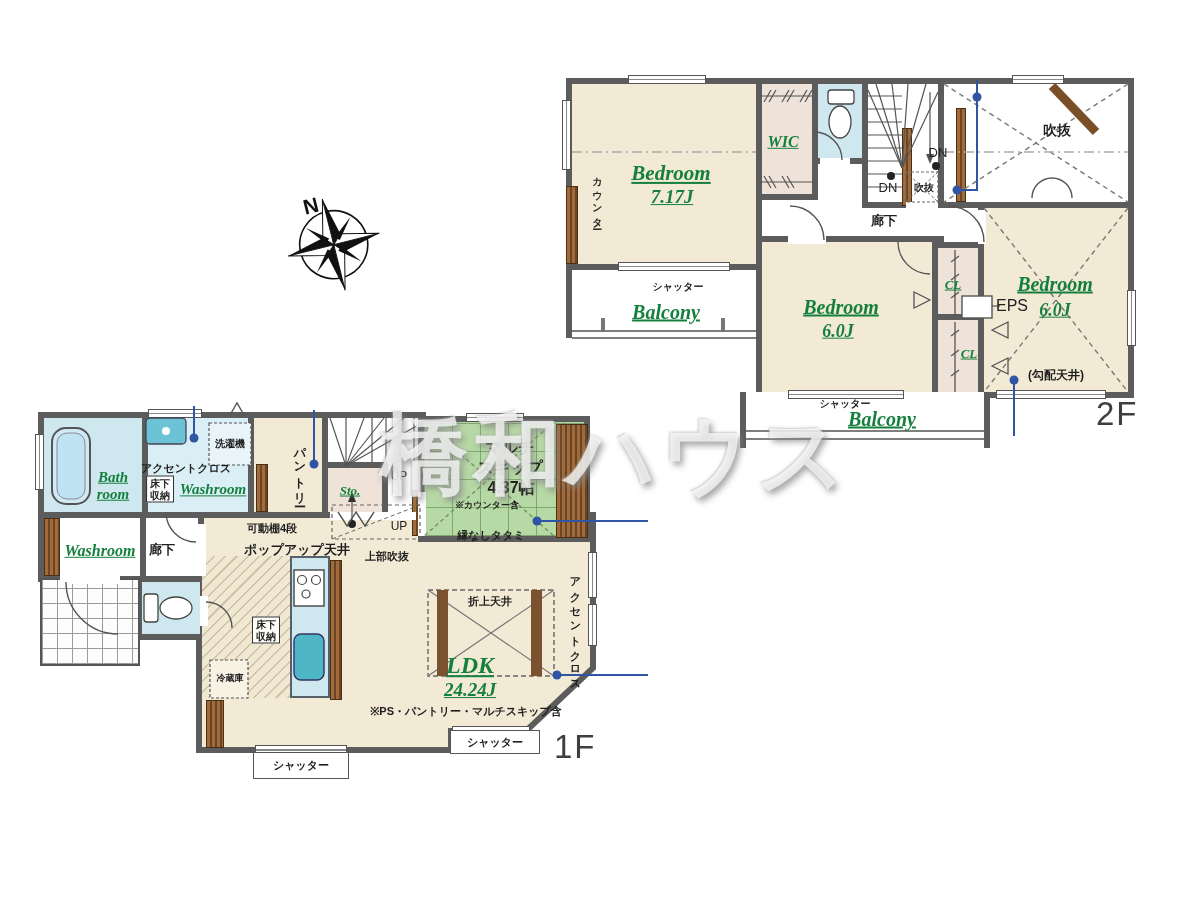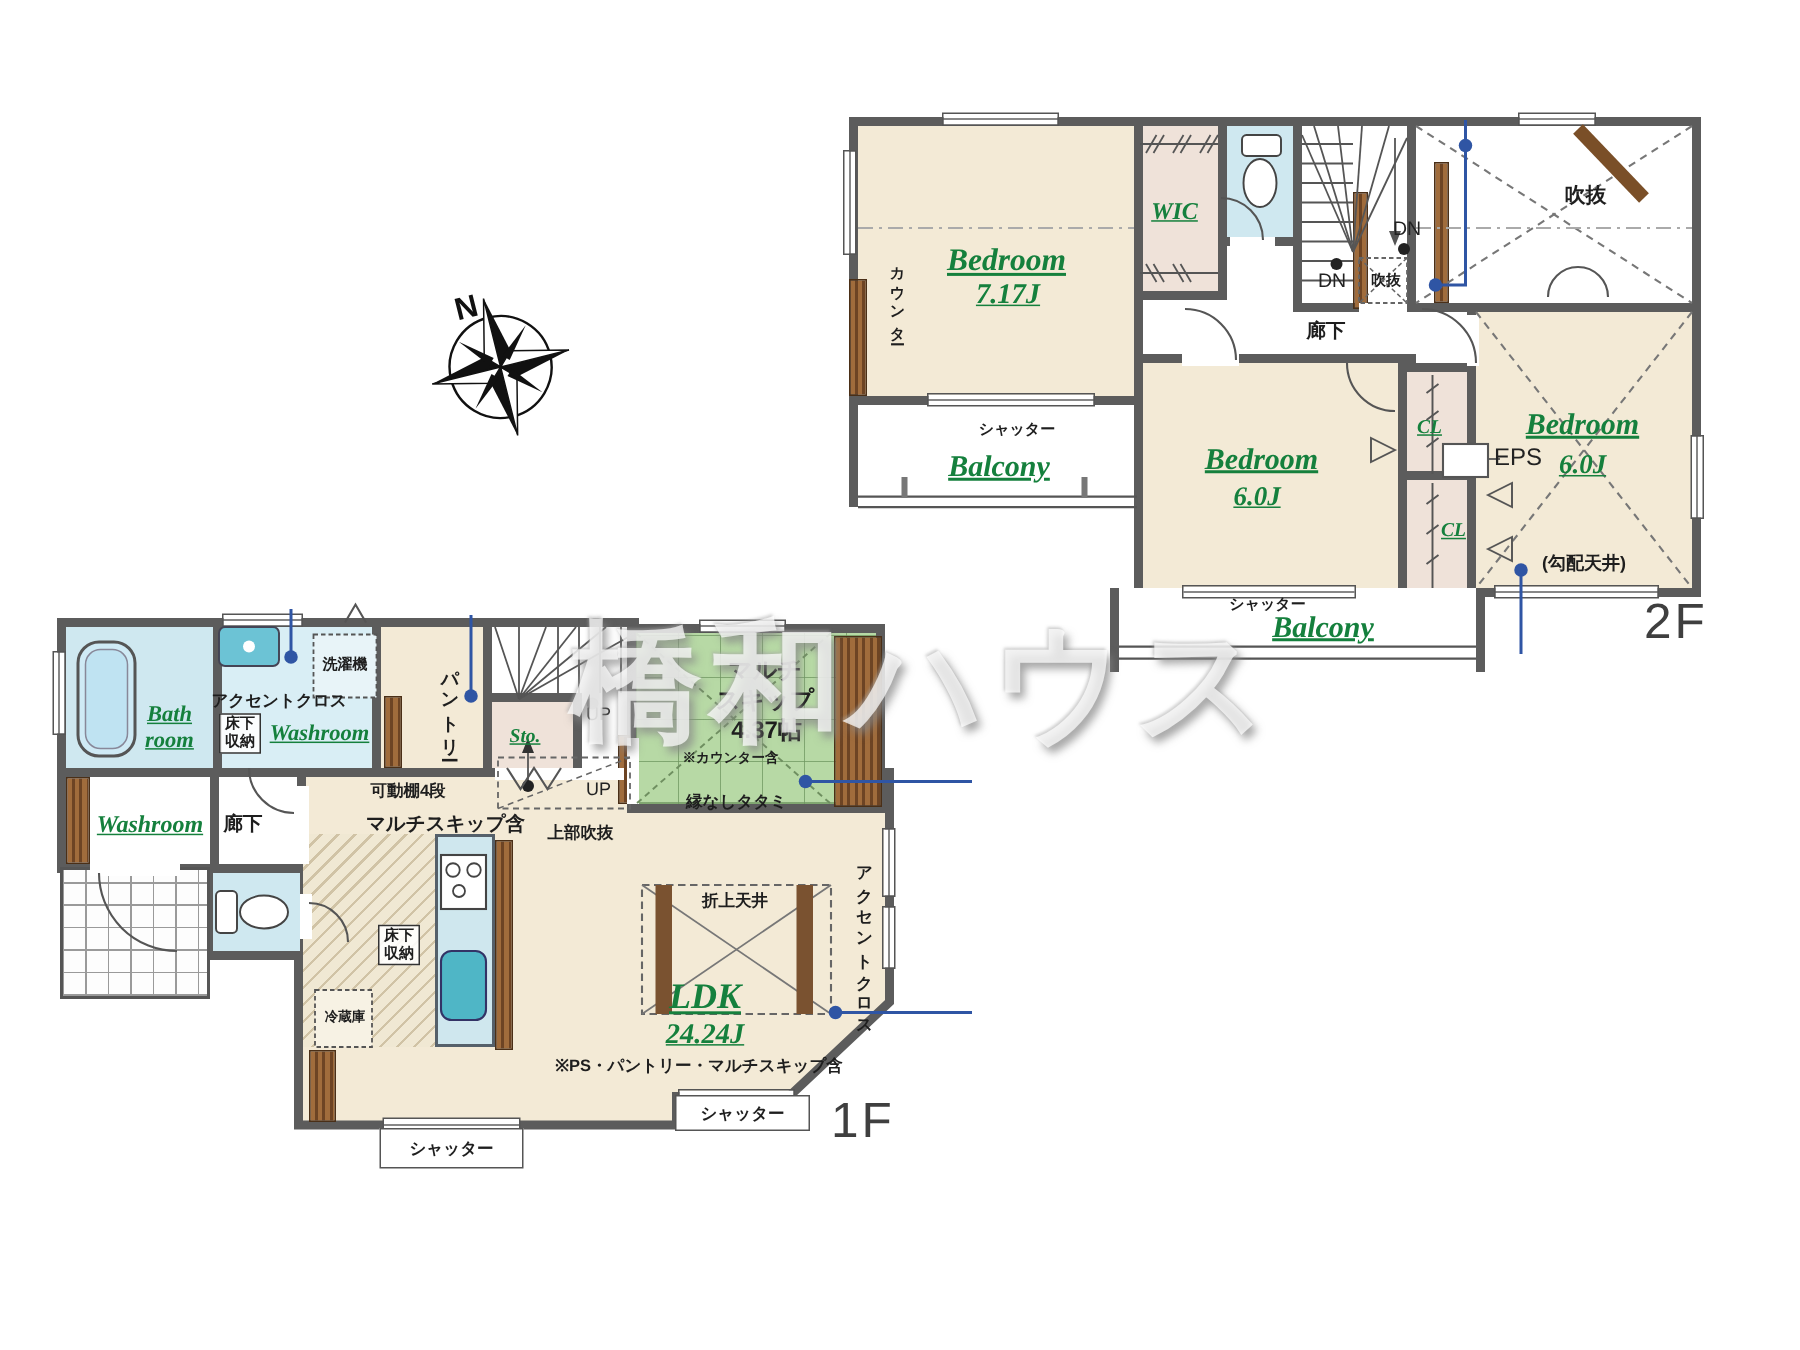--- a/index.html
+++ b/index.html
@@ -317,21 +317,21 @@
   <div class="lbl jp vert" style="left:299px;top:470px;font-size:12px;">パントリー</div>
   <div class="lbl rn" style="left:350px;top:491px;font-size:13px;">Sto.</div>
   <div class="lbl" style="left:399px;top:477px;font-size:12px;color:#222;">UP</div>
   <div class="lbl" style="left:399px;top:527px;font-size:12px;color:#222;">UP</div>
   <div class="lbl jp" style="left:510px;top:458px;font-size:16px;line-height:1.25;">マルチ
 スキップ</div>
   <div class="lbl jp" style="left:511px;top:488px;font-size:16px;">4.37帖</div>
   <div class="lbl jp" style="left:487px;top:505px;font-size:9px;">※カウンター含</div>
   <div class="lbl jp" style="left:491px;top:519px;font-size:11px;margin-top:16px;">縁なしタタミ</div>
   <div class="lbl jp" style="left:272px;top:528px;font-size:11px;">可動棚4段</div>
-  <div class="lbl jp" style="left:297px;top:550px;font-size:13px;">マルチスキップ含</div>
+  <div class="lbl jp" style="left:297px;top:550px;font-size:13px;">ポップアップ天井</div>
   <div class="lbl jp" style="left:387px;top:556px;font-size:11px;text-align:right;">上部吹抜</div>
   <div class="lbl rn" style="left:100px;top:551px;font-size:16px;">Washroom</div>
   <div class="lbl jp" style="left:162px;top:550px;font-size:13px;">廊下</div>
   <div class="lbl jp" style="left:230px;top:678px;font-size:9px;">冷蔵庫</div>
   <div class="lbl jp boxed" style="left:266px;top:630px;font-size:10px;">床下
 収納</div>
   <div class="lbl jp" style="left:490px;top:601px;font-size:11px;">折上天井</div>
   <div class="lbl rn" style="left:470px;top:666px;font-size:24px;">LDK</div>
   <div class="lbl rn" style="left:470px;top:690px;font-size:19px;">24.24J</div>
   <div class="lbl jp" style="left:466px;top:711px;font-size:11px;">※PS・パントリー・マルチスキップ含</div>

